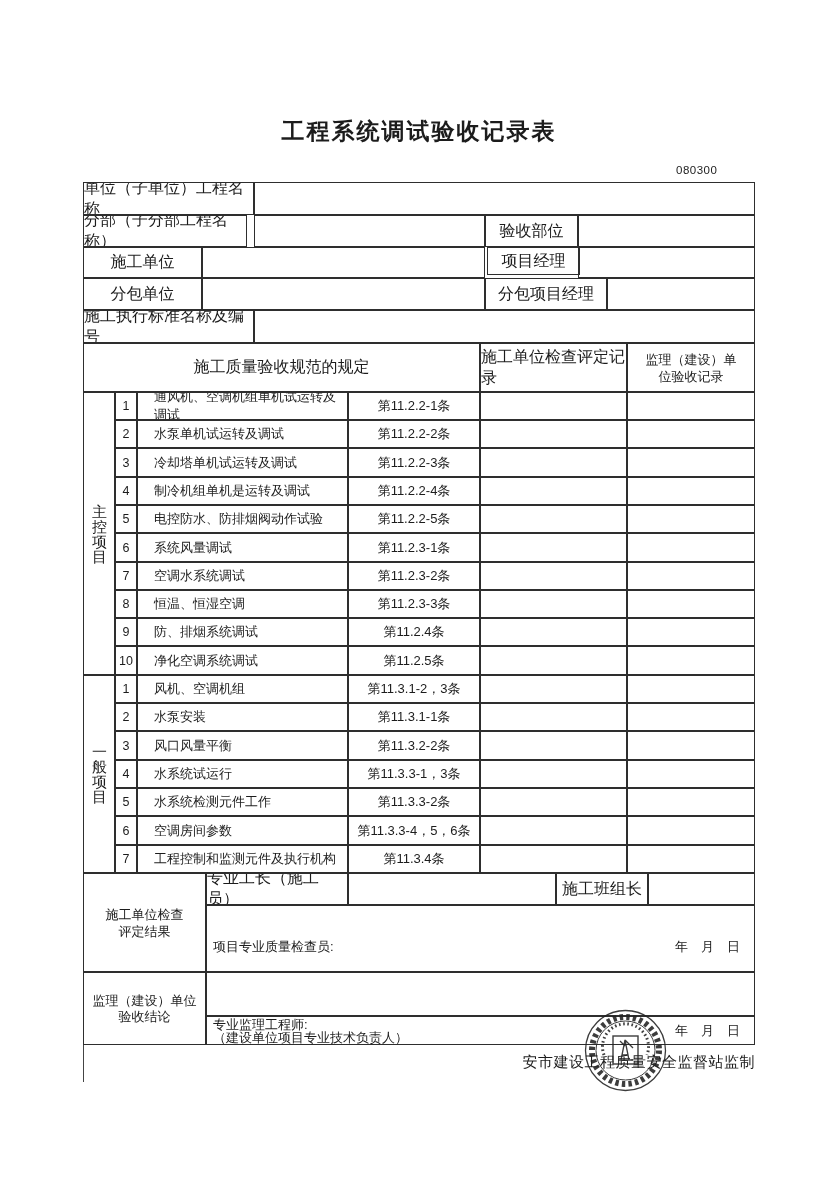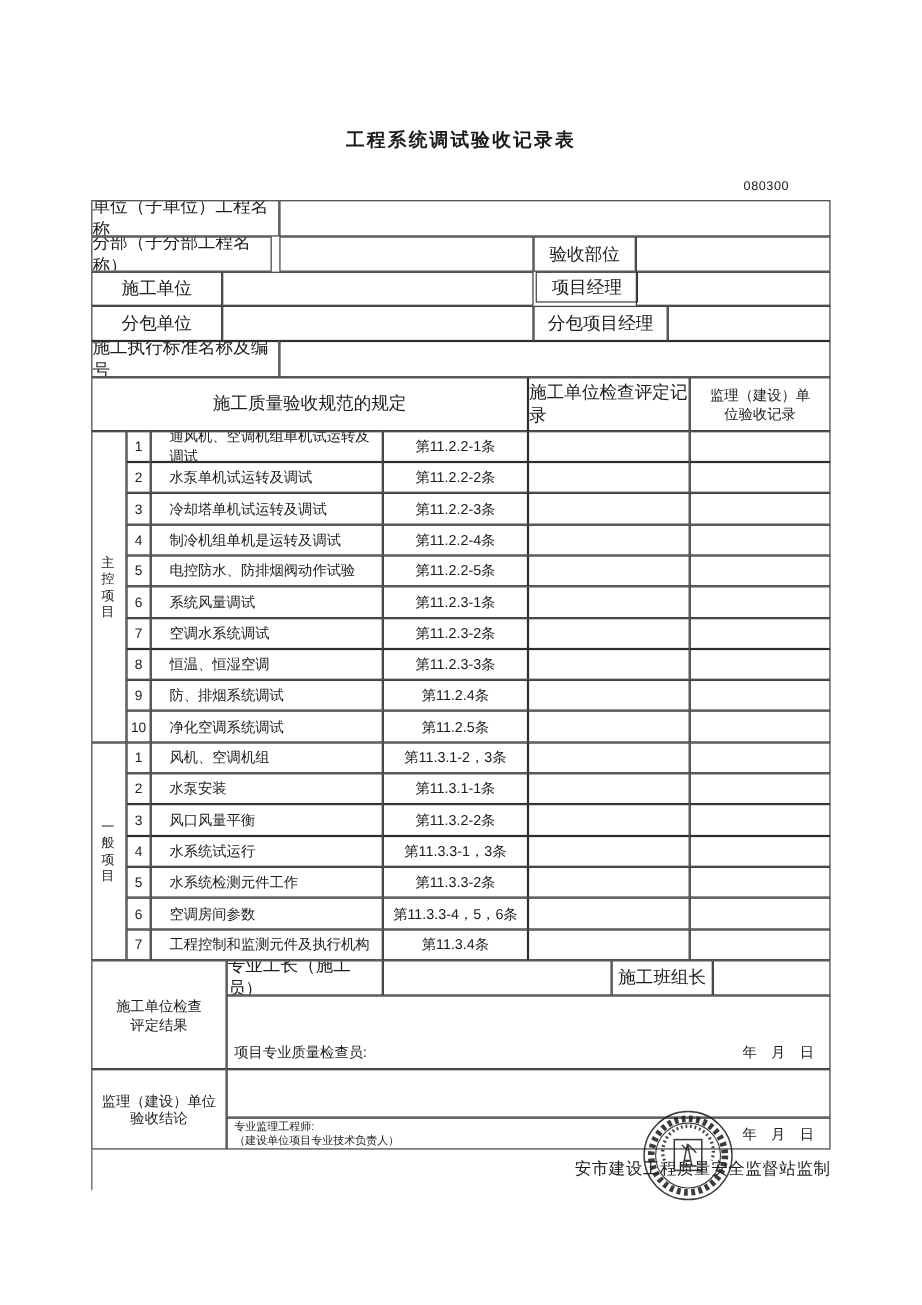--- a/index.html
+++ b/index.html
@@ -1,35 +1,35 @@
 <!DOCTYPE html>
 <html><head>
 <meta charset="utf-8">
 <style>
   html,body{margin:0;padding:0;background:#fff;}
   body{width:838px;height:1186px;position:relative;font-family:"Liberation Sans",sans-serif;color:#1c1c1c;}
-  .title{position:absolute;top:116px;left:0;width:838px;text-align:center;font-size:17px;font-weight:bold;letter-spacing:2px;}
+  .title{position:absolute;top:116px;left:0;width:838px;text-align:center;font-size:23px;font-weight:bold;letter-spacing:2px;}
   .code{position:absolute;left:676px;top:164px;font-size:11.5px;letter-spacing:.5px;}
   .table{position:absolute;left:83px;top:182px;width:672px;height:863px;}
   .cell,.c{box-sizing:border-box;border:1px solid #2e2e2e;display:flex;align-items:center;justify-content:center;font-size:13px;overflow:hidden;}
   .cell{position:absolute;}
   .row{position:absolute;left:32px;width:640px;display:flex;}
   .row .c{height:100%;}
   .no{width:22px;font-size:12.5px;}
   .name{width:211px;justify-content:flex-start;padding-left:16px;}
   .clause{width:132px;}
   .chk{width:147px;}
   .sup{width:128px;}
   .lbl{font-size:16px;}
-  .vcol span{display:block;width:14px;line-height:15px;text-align:left;word-break:break-all;font-size:12px;}
+  .vcol span{display:block;width:14px;line-height:15px;text-align:left;word-break:break-all;font-size:15px;}
   .wrap{display:block;text-align:center;line-height:17px;}
-  .bl{align-items:flex-end;justify-content:space-between;padding:0 14px 5px 6px;}
+  .bl{align-items:flex-end;justify-content:space-between;padding:0 14px 15px 6px;}
   .date{white-space:pre;font-size:13px;}
   .sig{align-items:center;justify-content:space-between;padding:0 14px 0 6px;}
-  .sig .two{font-size:10px;line-height:13px;}
+  .sig .two{font-size:13px;line-height:13px;}
   .footer{position:absolute;left:400px;top:1053px;width:355px;text-align:right;font-size:15px;letter-spacing:.5px;}
   .tail{position:absolute;left:83px;top:1045px;width:1px;height:37px;background:#444;}
   .stamp{position:absolute;left:578px;top:1003px;opacity:.88;}
 </style>
 </head>
 <body>
 
 <div class="title">工程系统调试验收记录表</div>
 <div class="code">080300</div>
 

